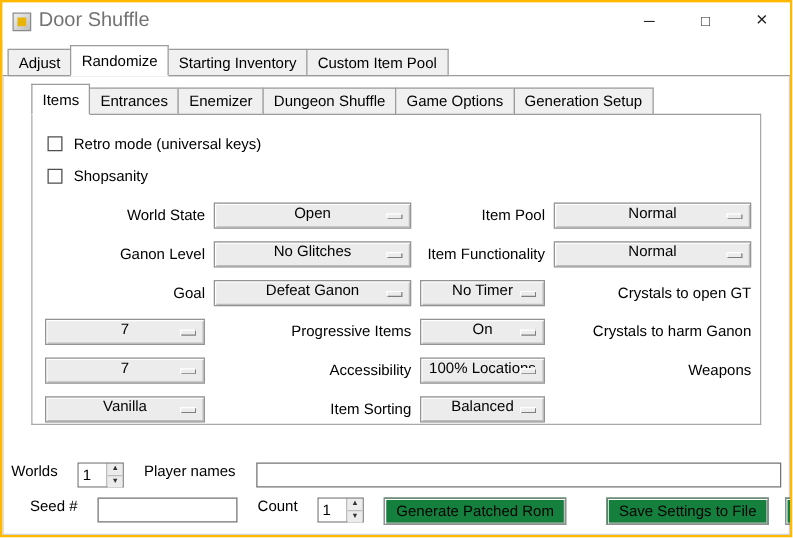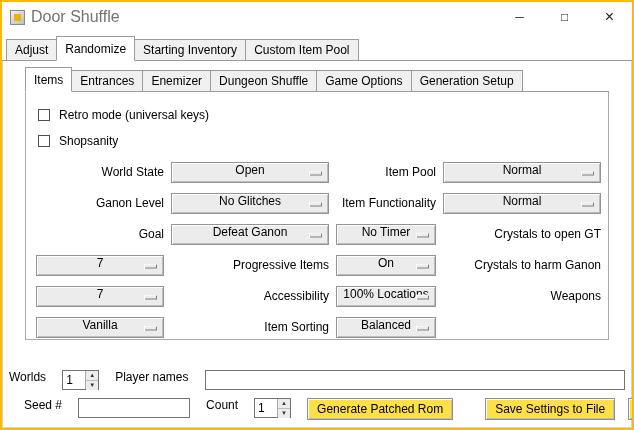--- a/index.html
+++ b/index.html
@@ -57,21 +57,21 @@
   .lbl { font-size:12px; white-space:nowrap; }
   .text-input { height:20px; border:1px solid #737373; font-size:12px; padding:0 3px; background:#fff; }
   .grow { flex:1; min-width:0; }
   .seed { width:112px; }
   .spin { display:inline-flex; border:1px solid #737373; background:#fff; height:20px; }
   .spin-input { width:22px; border:none; font-size:12px; padding:0 3px; outline:none; }
   .spin-btns { display:flex; flex-direction:column; width:13px; border-left:1px solid #a8a8a8; }
   .spin-up,.spin-down { flex:1; font-size:6px; line-height:9px; text-align:center;
                         background:#ececec; color:#333; cursor:default; }
   .spin-down { border-top:1px solid #bdbdbd; }
-  .btn { height:22px; background:#fde047; border:1px solid #8f8f8f;
+  .btn { height:22px; background:#15803d; border:1px solid #8f8f8f;
          box-shadow: inset 1px 1px 0 #fff, inset -1px -1px 0 #bcbcbc;
          font-size:12px; padding:0 9px; white-space:nowrap; cursor:default; }
   .gap2 { margin-left:-3px; }
 </style>
 </head>
 <body>
 
 <div class="window" style="border-color: rgb(255, 185, 0);">
 
   <div class="titlebar">

